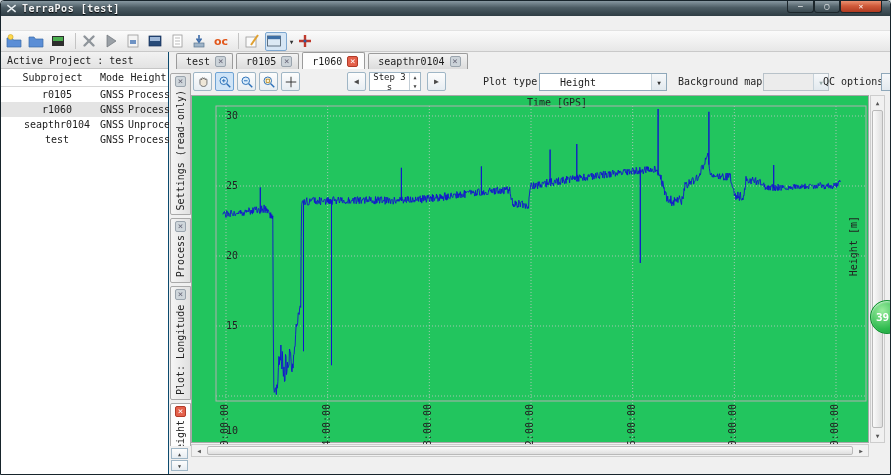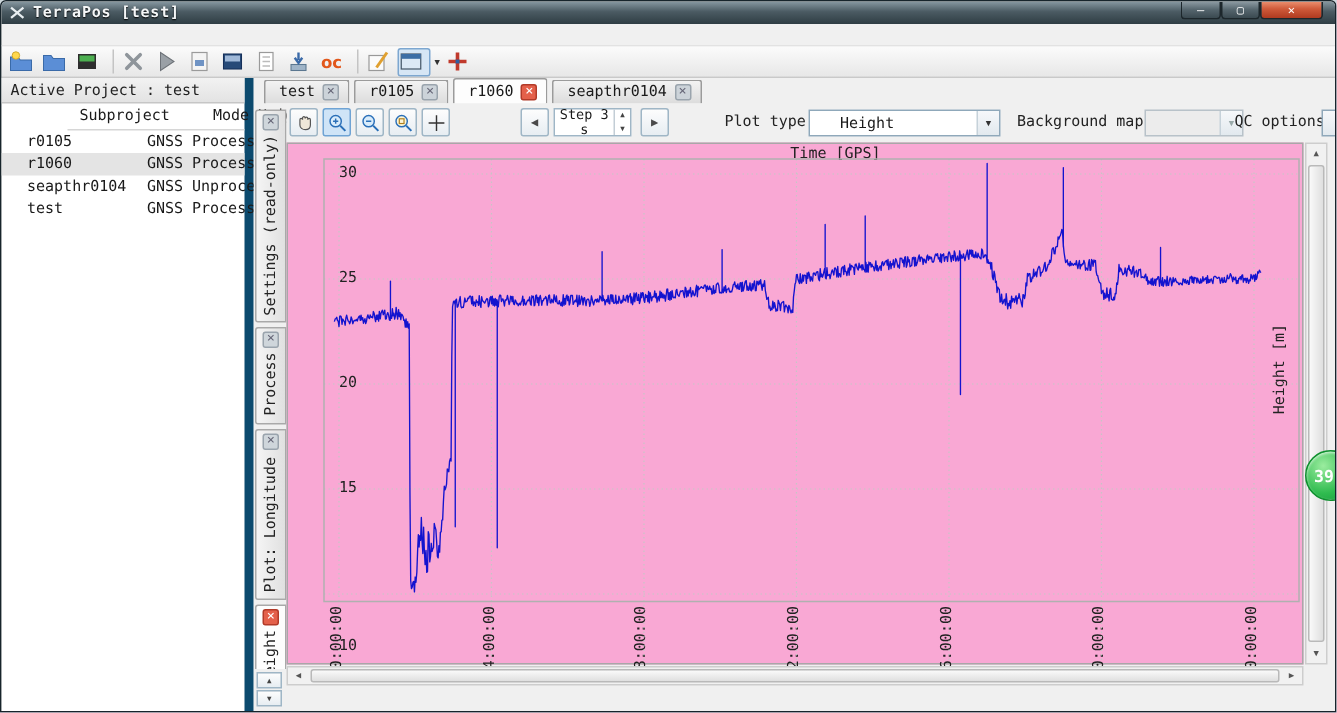--- a/index.html
+++ b/index.html
@@ -31,25 +31,25 @@
   
   .toolbar{position:absolute;left:0;top:30px;right:0;height:21px;
     background:linear-gradient(#fbfbfb,#e7e7e7);border-bottom:1px solid #c9c9c9;
     display:flex;align-items:center;padding-left:4px;}
   .tb-sep{width:1px;height:16px;background:#c4c4c4;margin:0 4px;}
   .tb-btn{width:22px;height:19px;display:flex;align-items:center;border:1px solid transparent;border-radius:2px;}
   .tb-btn.sel{border:1px solid #7da7d0;background:#d6e6f5;}
   .tb-btn svg{width:16px;height:16px;}
   .tb-caret{width:9px;height:19px;display:flex;align-items:center;justify-content:center;font-size:6px;color:#333;}
   
-  .leftpanel{position:absolute;left:0;top:51px;width:168px;bottom:0;background:#fff;border-right:6px solid #0c4a6e;}
+  .leftpanel{position:absolute;left:0;top:51px;width:168px;bottom:0;background:#fff;border-right:1px solid #0c4a6e;text-align:center;}
   .lp-header{height:17px;background:linear-gradient(#f2f2f2,#e3e3e3);border-bottom:1px solid #c6c6c6;
     display:flex;align-items:center;padding-left:6px;font-size:10px;color:#222;}
   .ptable-head,.prow{display:grid;grid-template-columns:95px 30px 43px;align-items:center;height:15px;}
-  .ptable-head{border-bottom:1px solid #d6d6d6;height:18px;font-size:10px;margin-left:44px;}
+  .ptable-head{border-bottom:1px solid #d6d6d6;height:18px;font-size:10px;}
   .ptable-head span{padding-left:8px;}
   .prow span{padding-left:8px;white-space:nowrap;overflow:hidden;}
   .prow .c-name{padding-left:17px;}
   .prow.selected{background:#e4e4e4;}
   .ptable-head .c2,.prow .c-mode{padding-left:2px;}
   .ptable-head .c3,.prow .c-status{padding-left:2px;}
   
   .doctabs{position:absolute;left:169px;top:51px;right:0;height:17px;background:#f0f0f0;display:flex;align-items:flex-end;padding-left:6px;}
   .doctab{height:16px;display:flex;align-items:center;gap:5px;padding:0 6px 0 9px;margin-right:3px;
     border:1px solid #9b9b9b;border-bottom:none;border-radius:2px 2px 0 0;
@@ -86,21 +86,21 @@
   .vtab-x{width:11px;height:11px;border:1px solid #9aa4ad;border-radius:2px;background:#cfd6db;color:#667;
     font-size:9px;line-height:9px;display:flex;align-items:center;justify-content:center;flex:none;}
   .vtab.active .vtab-x{background:#e4604a;border-color:#b23a28;color:#fff;}
   .vtab-label{writing-mode:vertical-rl;transform:rotate(180deg);font-size:10px;color:#222;
     max-height:140px;overflow:hidden;white-space:nowrap;}
   .vtab:nth-child(3) .vtab-label{max-height:92px;}
   .vscroll-btns{position:absolute;left:170px;top:447px;width:17px;display:flex;flex-direction:column;gap:1px;}
   .vscroll-btns .sbtn{height:11px;border:1px solid #9fb6c6;background:linear-gradient(#fdfdfd,#e7edf2);
     display:flex;align-items:center;justify-content:center;font-size:5px;color:#444;}
   
-  .plotpanel{position:absolute;left:190px;top:94px;width:678px;height:348px;background:#f9a8d4;border:1px solid #a8a8a8;}
+  .plotpanel{position:absolute;left:190px;top:94px;width:678px;height:348px;background:#22c55e;border:1px solid #a8a8a8;}
   .plotpanel .chart-title{position:absolute;left:40px;top:1px;width:650px;text-align:center;font-size:10px;color:#222;}
   .ylab{position:absolute;left:0;width:21px;text-align:right;font-size:10px;color:#222;padding-left:34px;}
   .xlab{position:absolute;top:308px;writing-mode:vertical-rl;transform:rotate(180deg);font-size:10px;color:#222;}
   .yaxis-title{position:absolute;left:656px;top:120px;writing-mode:vertical-rl;transform:rotate(180deg);font-size:10px;color:#222;}
   #plot-svg{position:absolute;left:0;top:0;}
   
   .hscroll{position:absolute;left:190px;top:443px;width:678px;height:13px;background:#f1f1f1;border:1px solid #cdcdcd;display:flex;}
   .hscroll .harrow{width:14px;display:flex;align-items:center;justify-content:center;font-size:6px;color:#555;}
   .hscroll .hthumb{flex:1;margin:1px;background:linear-gradient(#fafafa,#dfdfdf);border:1px solid #b9b9b9;border-radius:2px;}
   .vscroll{position:absolute;left:869px;top:94px;width:15px;height:348px;background:#f1f1f1;border:1px solid #cdcdcd;display:flex;flex-direction:column;}

